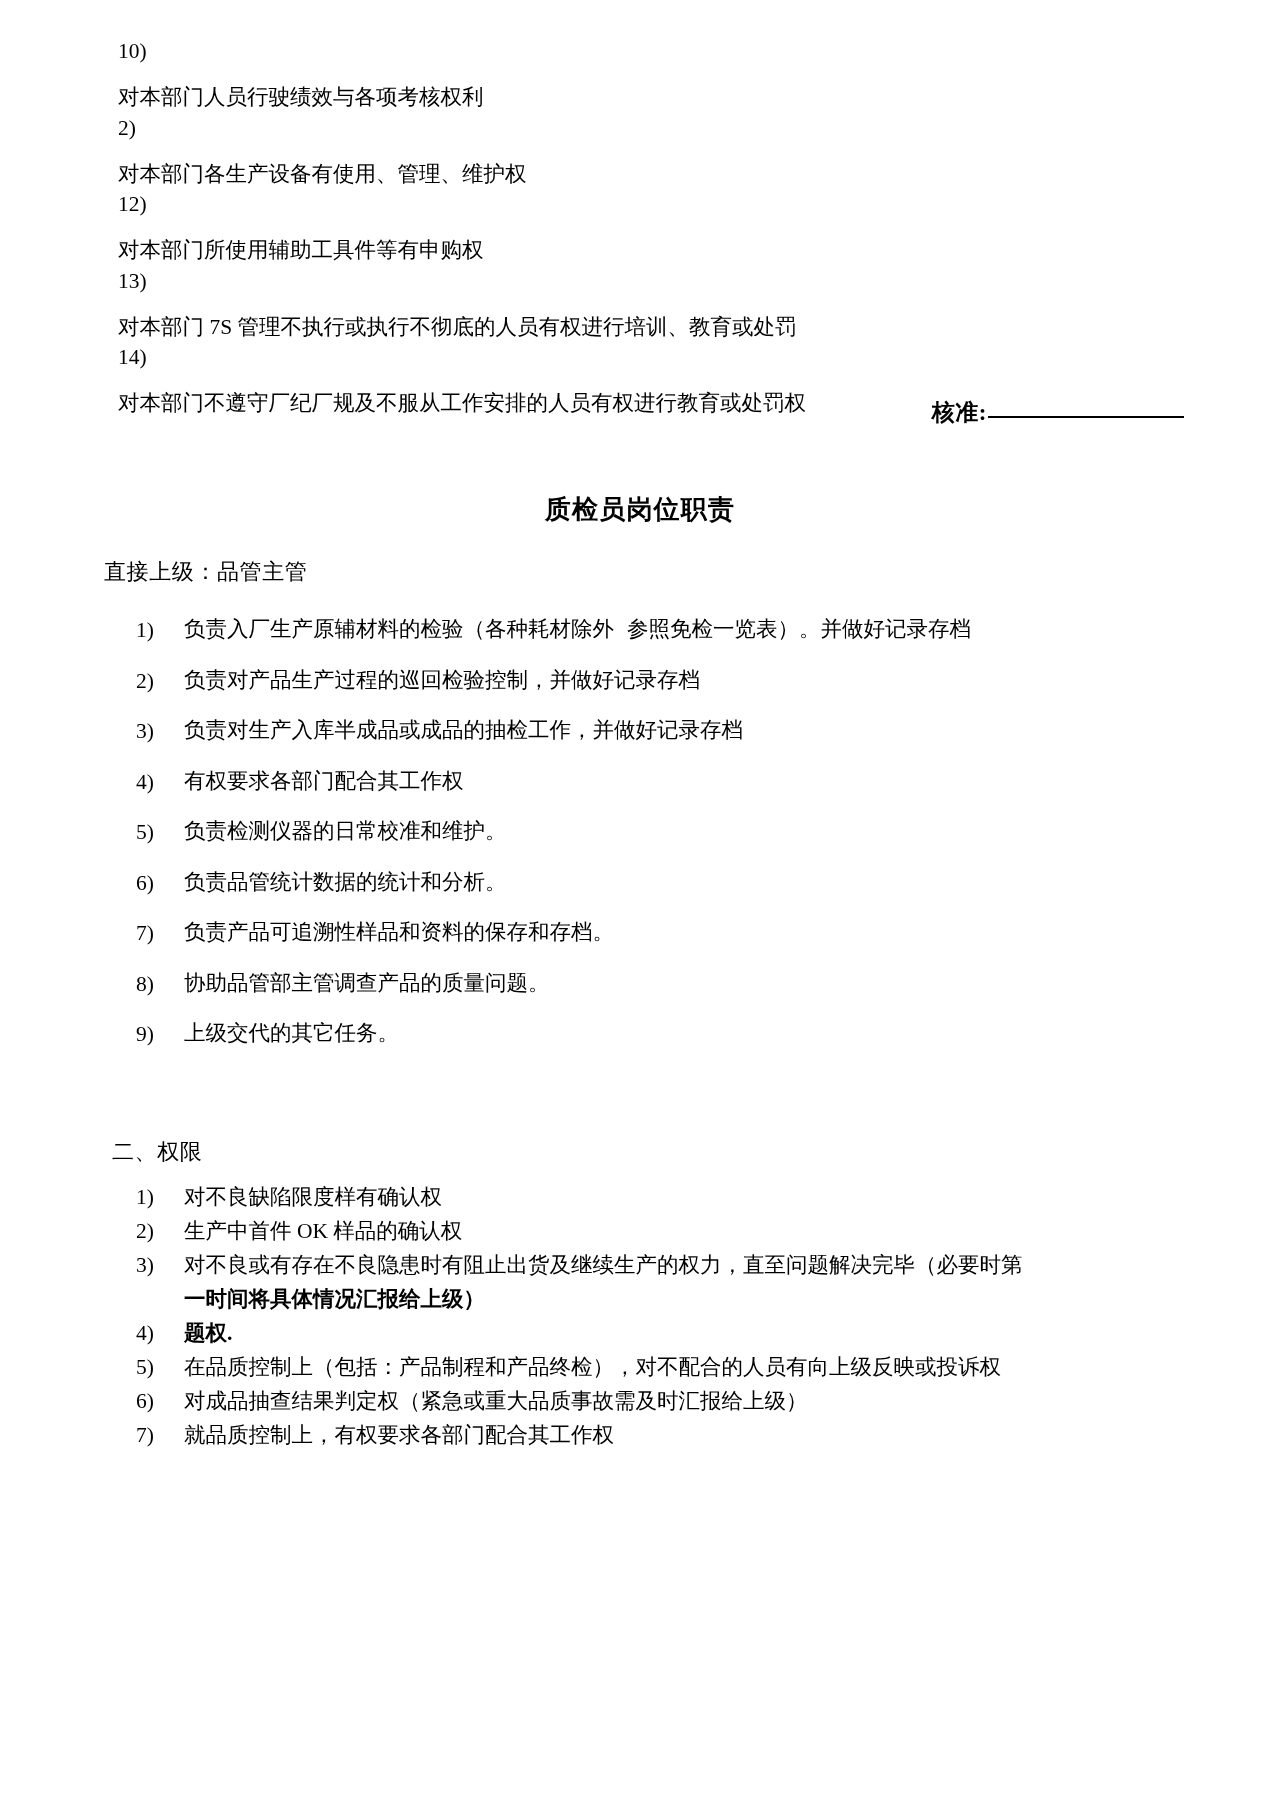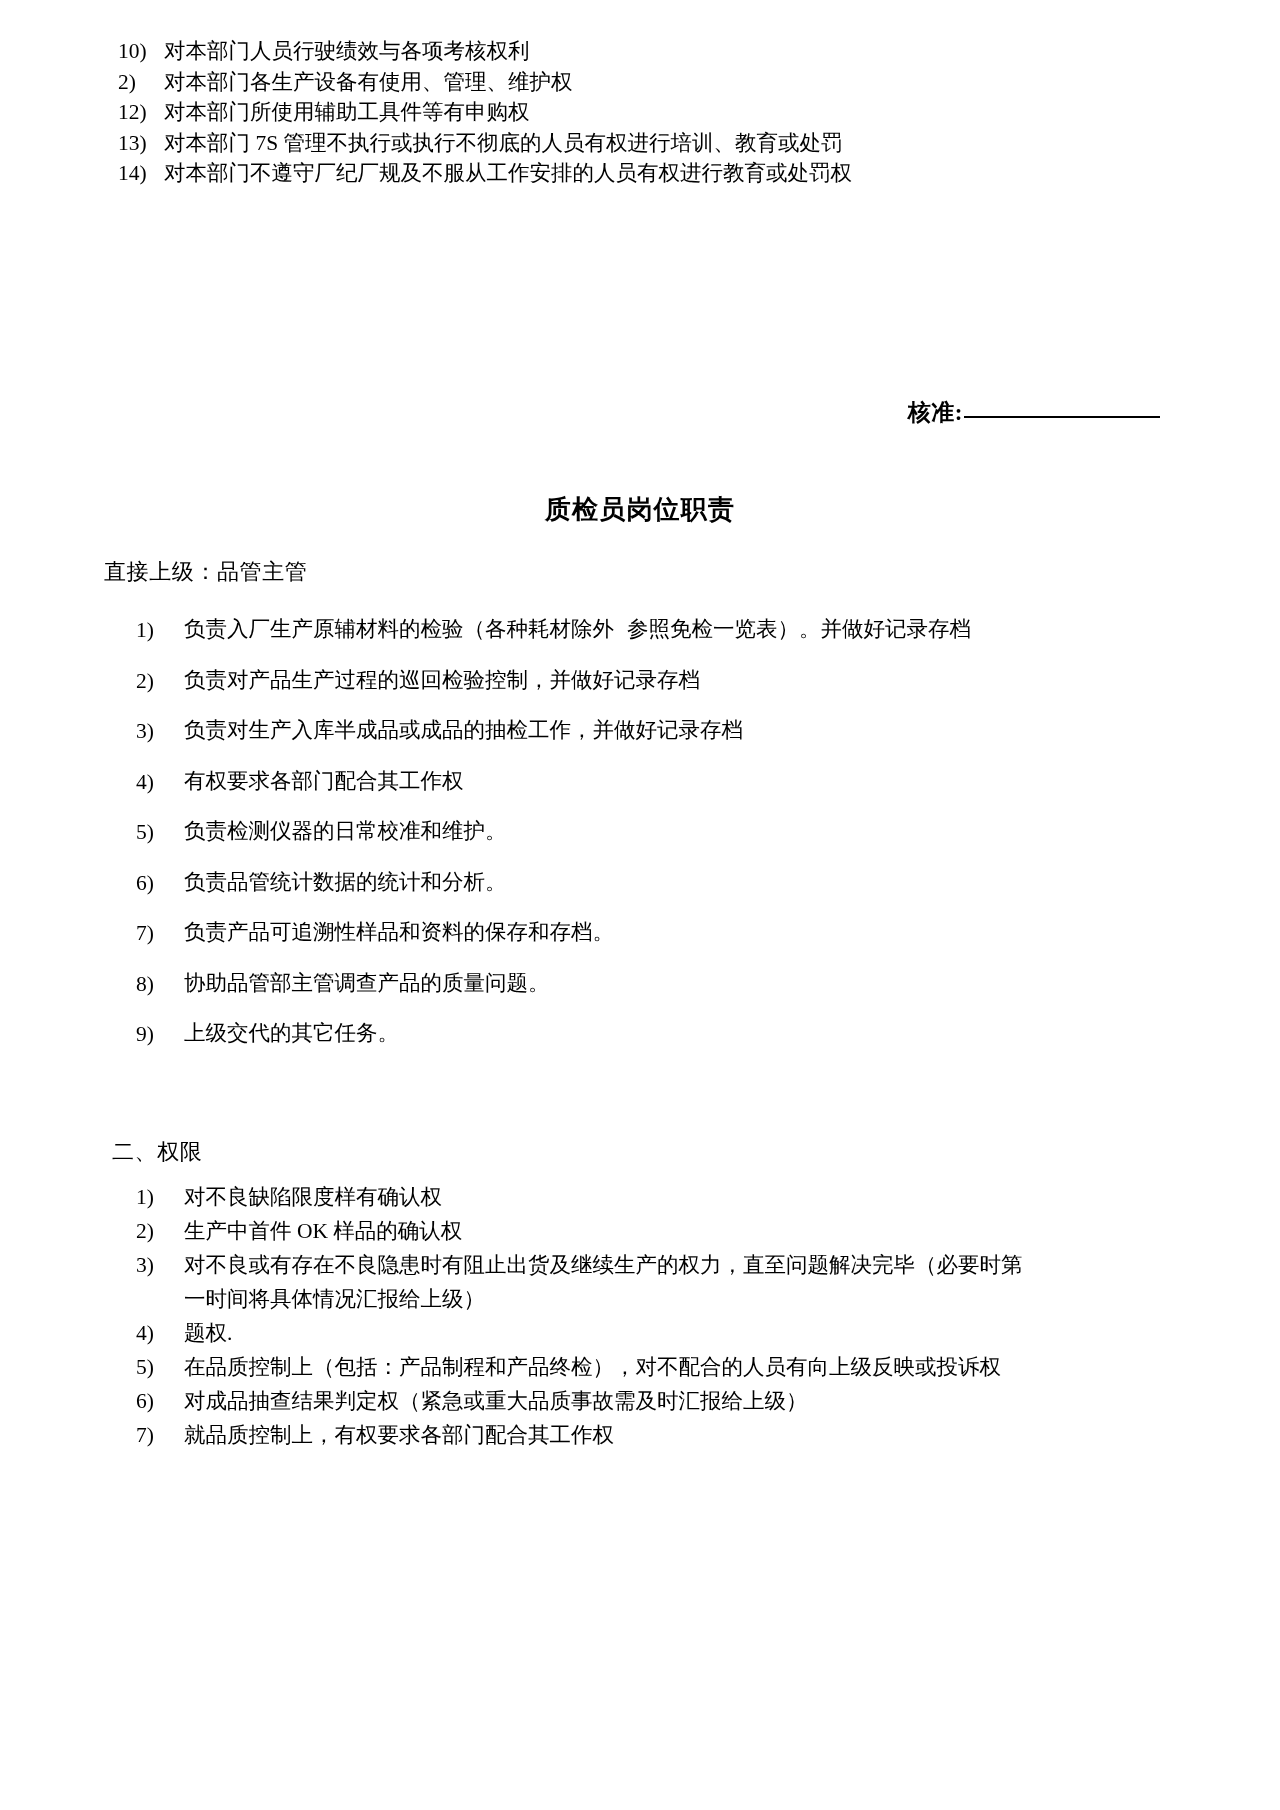--- a/index.html
+++ b/index.html
@@ -29,38 +29,39 @@
     left: 118px;
     top: 36px;
     width: 1060px;
   }
   .top-list .row {
     display: flex;
     align-items: flex-start;
     font-size: 21.5px;
     line-height: 30.5px;
     white-space: nowrap;
+    flex-direction: column;
   }
   .top-list .num {
     width: 46px;
     flex: 0 0 46px;
     text-align: left;
   }
   .top-list .txt {
     flex: 1 1 auto;
   }
 
   
   .approval {
     position: absolute;
     left: 0;
     top: 396px;
     width: 1280px;
     text-align: right;
-    padding-right: 120px;
+    padding-right: 96px;
     box-sizing: border-box;
   }
   .approval .inner {
     display: inline-block;
     font-size: 23px;
     font-weight: bold;
     line-height: 34px;
   }
   .approval .label { letter-spacing: 0.5px; }
   .approval .rule {
@@ -139,20 +140,21 @@
   }
   .authority .num {
     width: 48px;
     flex: 0 0 48px;
   }
   .authority .txt {
     flex: 1 1 auto;
   }
   .authority .txt .cont {
     display: block;
+    font-weight: bold;
   }
   .nowrap { white-space: nowrap; }
 </style>
 </head>
 <body>
 
 <div class="page">
 
   <div class="top-list">
     <div class="row">

